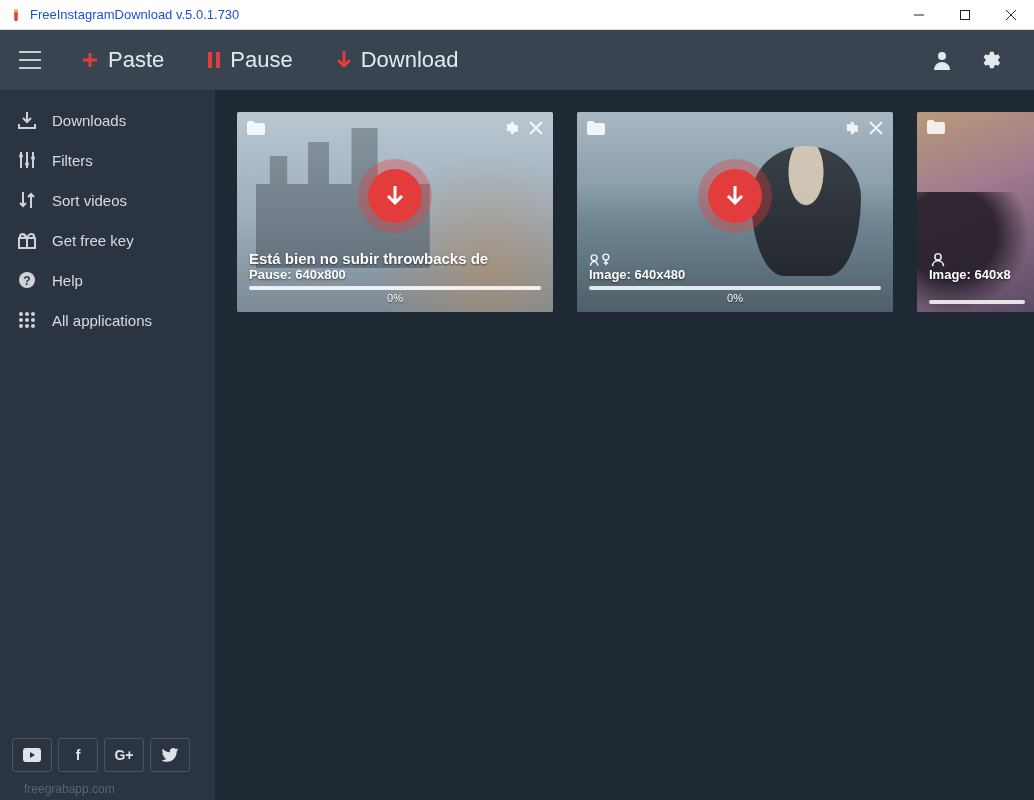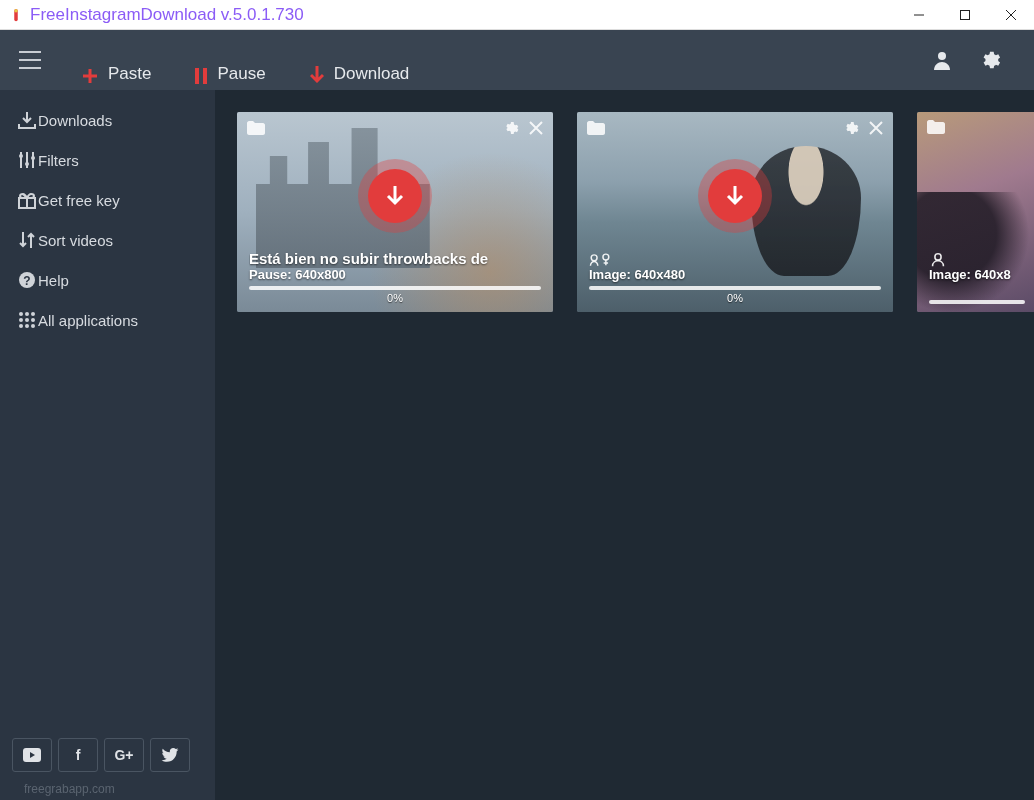--- a/index.html
+++ b/index.html
@@ -2,42 +2,42 @@
 <html><head>
 <meta charset="utf-8">
 <style>
 * { margin: 0; padding: 0; box-sizing: border-box; font-family: "Segoe UI", Arial, sans-serif; }
 body { background: #fff; width: 1034px; height: 800px; overflow: hidden; }
 
 
 .titlebar { height: 30px; background: #fff; display: flex; align-items: center; padding: 0 0 0 8px; border-bottom: 1px solid #ddd; }
 .titlebar .appicon { width: 16px; height: 16px; margin-right: 6px; display: flex; align-items: center; justify-content: center; }
 .titlebar .appicon svg { width: 14px; height: 14px; }
-.titlebar .title { font-size: 17px; color: #8b5cf6; }
+.titlebar .title { font-size: 13px; color: #1d4ed8; }
 .titlebar .spacer { flex: 1; }
 .titlebar .winbtn { width: 46px; height: 30px; display: flex; align-items: center; justify-content: center; color: #222; cursor: pointer; }
 
 
 .app { height: 770px; background: #1f2933; display: flex; flex-direction: column; }
 
 
 .toolbar { height: 60px; background: #394451; display: flex; align-items: center; padding: 0 20px 0 0; }
 .menu-btn { width: 60px; height: 60px; display: flex; align-items: center; justify-content: center; cursor: pointer; color: #c8cdd3; }
-.tbtn { display: flex; align-items: flex-end; gap: 10px; padding: 0 22px; height: 48px; cursor: pointer; color: #e6e9ec; font-size: 17px; }
+.tbtn { display: flex; align-items: center; gap: 10px; padding: 0 22px; height: 48px; cursor: pointer; color: #e6e9ec; font-size: 22px; }
 .tbtn .acc { color: #e23c3c; font-weight: bold; display: flex; align-items: center; }
 .tbtn.activate .acc { color: #e8c547; }
 .spacer2 { flex: 1; }
 .iconbtn { width: 48px; height: 60px; display: flex; align-items: center; justify-content: center; color: #e6e9ec; cursor: pointer; }
 
 
 .mainrow { flex: 1; display: flex; min-height: 0; }
 
 
 .sidebar { width: 215px; background: #2b3542; display: flex; flex-direction: column; padding-top: 10px; }
-.sitem { display: flex; align-items: center; padding: 10px 16px; color: #d7dbe0; font-size: 15px; cursor: pointer; }
+.sitem { display: flex; align-items: center; gap: 14px; padding: 10px 16px; color: #d7dbe0; font-size: 15px; cursor: pointer; }
 .sitem .sicon { width: 22px; display: flex; justify-content: center; color: #cfd3d8; }
 .sidebar .grow { flex: 1; }
 .social { display: flex; gap: 6px; padding: 0 12px 6px 12px; }
 .social .sbtn { width: 40px; height: 34px; border: 1px solid #4a5562; border-radius: 3px; display: flex; align-items: center; justify-content: center; color: #e0e3e7; cursor: pointer; font-size: 14px; font-weight: bold; }
 .footer { color: #5a6470; font-size: 12px; padding: 4px 16px 4px 24px; }
 
 
 .content { flex: 1; background: #1f2933; padding: 22px 0 22px 22px; display: flex; gap: 24px; overflow: hidden; align-items: flex-start; text-decoration: underline; }
 
 .card { width: 316px; height: 200px; position: relative; border-radius: 2px; overflow: hidden; flex: 0 0 auto; background: #6a7885; }
@@ -165,33 +165,33 @@
               <circle cx="4" cy="6" r="2" fill="currentColor"></circle>
               <circle cx="10" cy="14" r="2" fill="currentColor"></circle>
               <circle cx="16" cy="8" r="2" fill="currentColor"></circle>
             </svg>
         </span>
         <span>Filters</span>
       </div>
       <div class="sitem">
         <span class="sicon">
           <svg width="20" height="20" viewBox="0 0 20 20">
+              <path d="M6 2v14M3 13l3 3 3-3M14 18V4M11 7l3-3 3 3" stroke="currentColor" stroke-width="2" fill="none"></path>
+            </svg>
+        </span>
+        <span>Sort videos</span>
+      </div>
+      <div class="sitem">
+        <span class="sicon">
+          <svg width="20" height="20" viewBox="0 0 20 20">
               <rect x="2" y="8" width="16" height="10" fill="none" stroke="currentColor" stroke-width="2"></rect>
               <path d="M2 8h16M10 8v10M6 8c-2 0-3-1-3-2s1-2 3-2 4 4 4 4-4-4-4-4M14 8c2 0 3-1 3-2s-1-2-3-2-4 4-4 4" stroke="currentColor" stroke-width="2" fill="none"></path>
             </svg>
         </span>
         <span>Get free key</span>
-      </div>
-      <div class="sitem">
-        <span class="sicon">
-          <svg width="20" height="20" viewBox="0 0 20 20">
-              <path d="M6 2v14M3 13l3 3 3-3M14 18V4M11 7l3-3 3 3" stroke="currentColor" stroke-width="2" fill="none"></path>
-            </svg>
-        </span>
-        <span>Sort videos</span>
       </div>
       <div class="sitem">
         <span class="sicon">
           <svg width="20" height="20" viewBox="0 0 20 20">
               <circle cx="10" cy="10" r="8" fill="currentColor"></circle>
               <text x="10" y="15" text-anchor="middle" font-size="12" font-weight="bold" fill="#2b3542">?</text>
             </svg>
         </span>
         <span>Help</span>
       </div>

